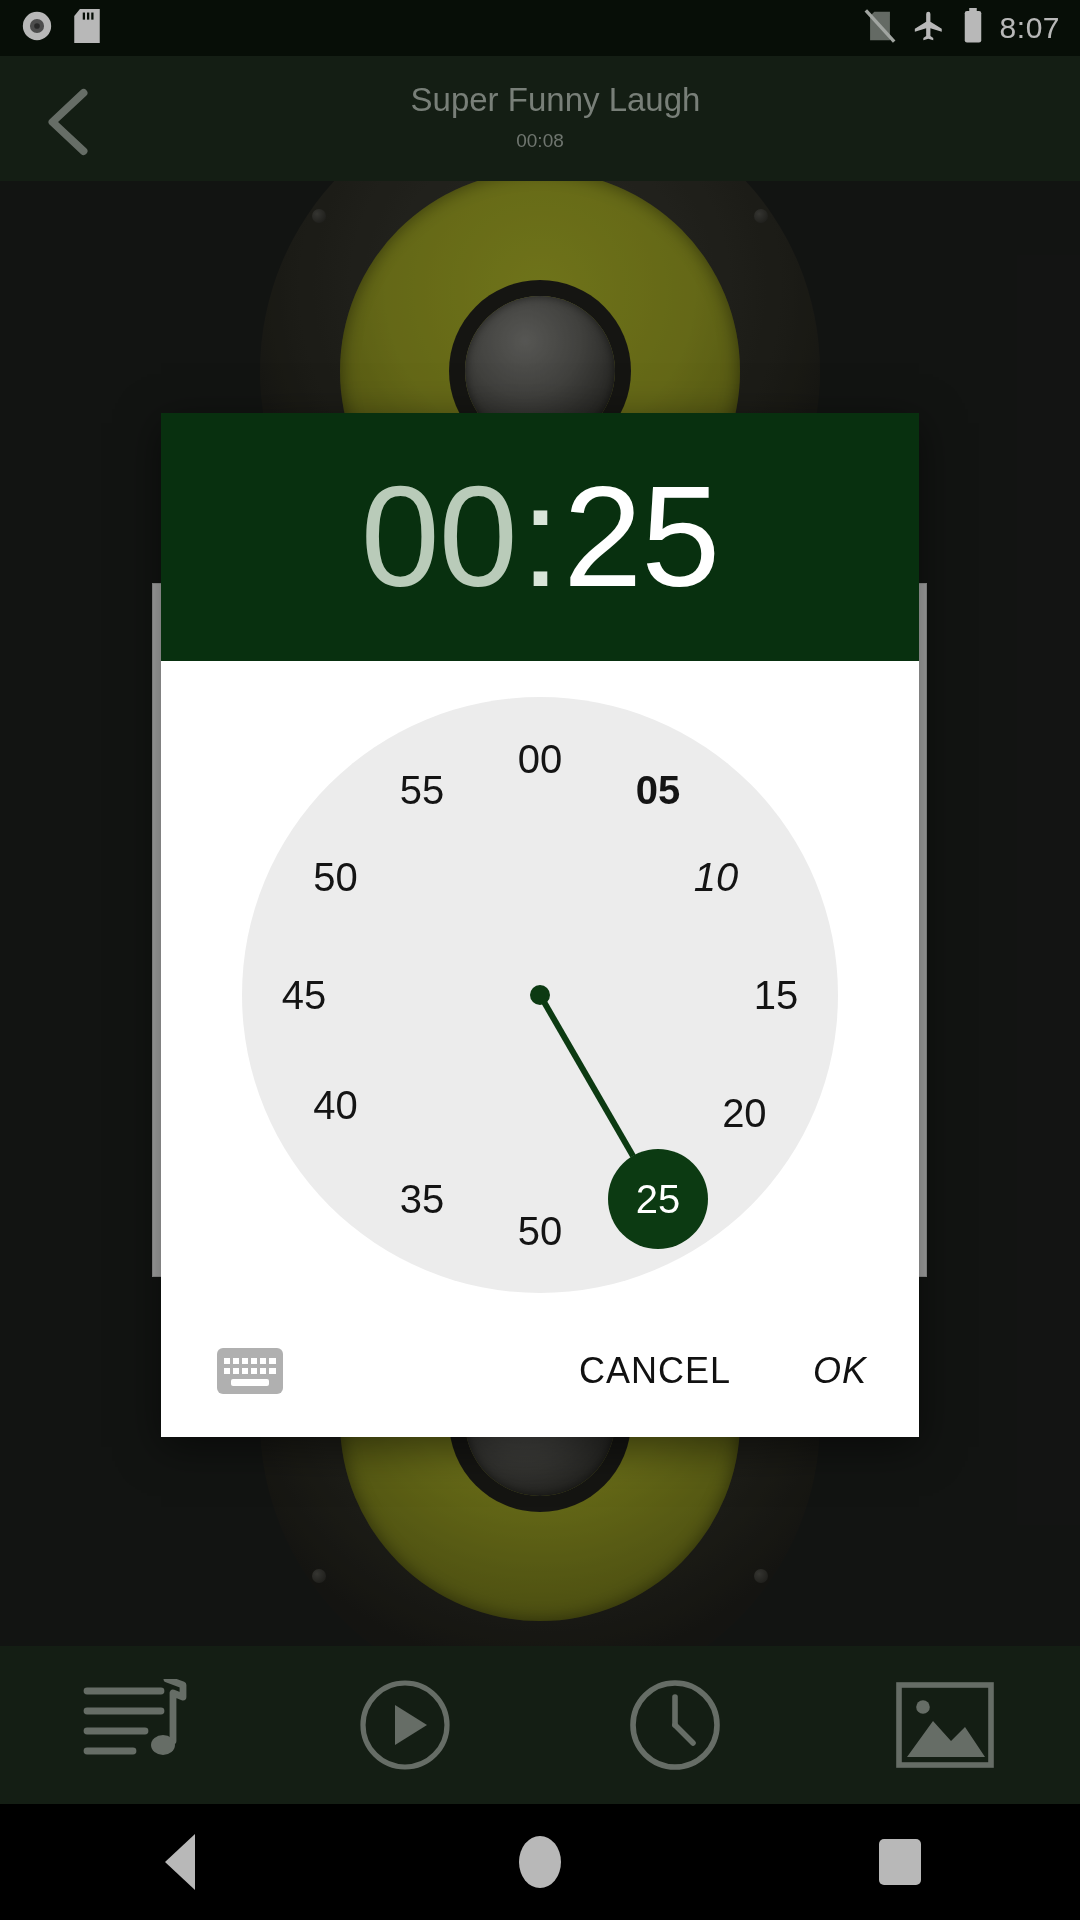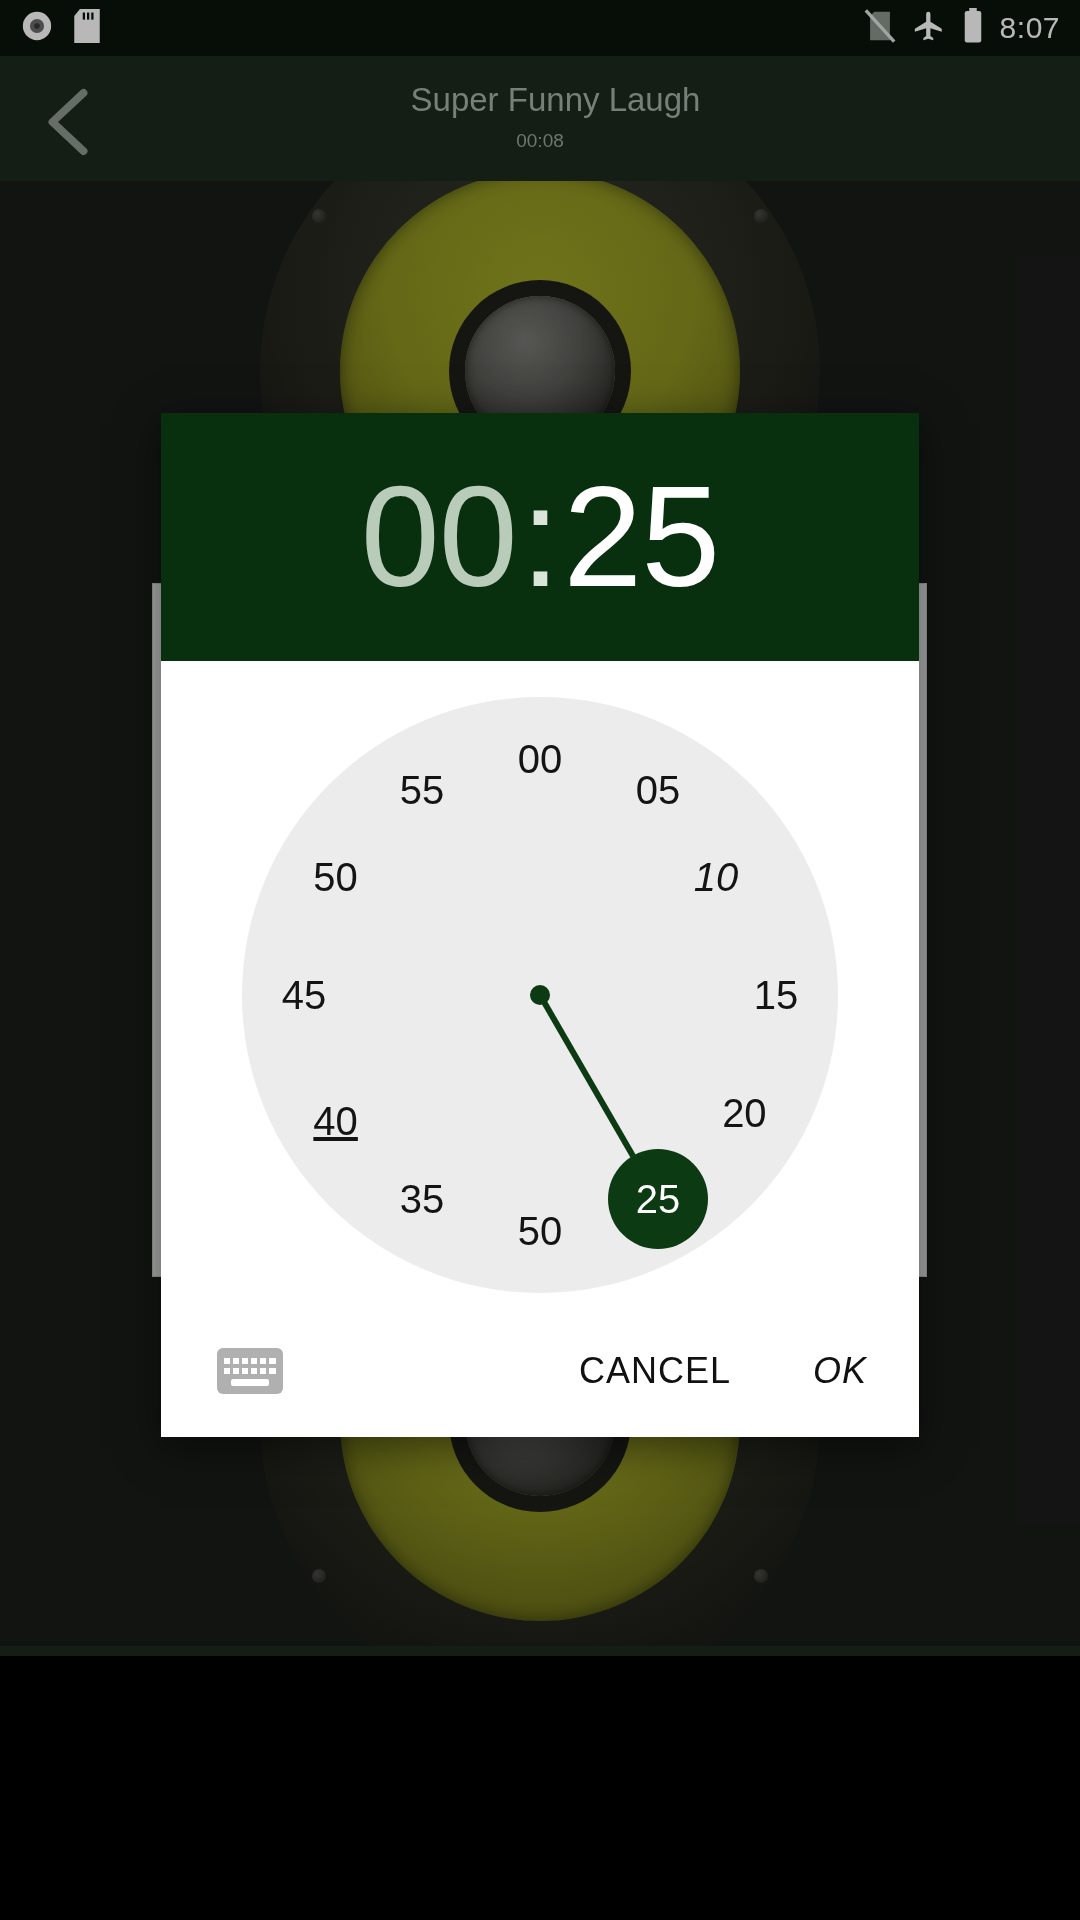--- a/index.html
+++ b/index.html
@@ -4,21 +4,21 @@
 <style>
   * { margin:0; padding:0; box-sizing:border-box; }
   html,body{
     width:1080px; height:1920px;
     background:#000;
     font-family:"Liberation Sans", sans-serif;
     overflow:hidden;
   }
   #screen{
     position:relative;
-    width:1080px; height:1656px;
+    width:1080px; height:1920px;
     background:#151715;
     overflow:hidden;
   }
 
   
   #statusbar{
     position:absolute; left:0; top:0; width:1080px; height:56px;
     background:#0a140a;
     display:flex; align-items:center;
     padding:0 20px;
@@ -317,28 +317,28 @@
     <div id="dlg-body">
 
       <div id="dial">
         <div id="dial-face"></div>
         <svg id="hand" viewBox="0 0 596 596">
           <line x1="298" y1="298" x2="391.0" y2="459.1" stroke="#0c3a12" stroke-width="6"></line>
           <circle cx="298" cy="298" r="10" fill="#0c3a12"></circle>
         </svg>
         <div id="tick-host">
             <div class="tick" style="left: 298px; top: 62px;">00</div>
-            <div class="tick" style="left: 416px; top: 93.618px;">05</div>
+            <div class="tick" style="left: 416px; top: 93.618px; font-weight: bold;">05</div>
             <div class="tick" style="left: 474px; top: 180px; font-style: italic;">10</div>
             <div class="tick" style="left: 534px; top: 298px;">15</div>
             <div class="tick" style="left: 502.382px; top: 416px;">20</div>
             <div class="tick sel" style="left: 416px; top: 502.382px;">25</div>
             <div class="tick" style="left: 298px; top: 534px;">50</div>
             <div class="tick" style="left: 180px; top: 502.382px;">35</div>
-            <div class="tick" style="left: 93.618px; top: 424px; text-decoration: underline;">40</div>
+            <div class="tick" style="left: 93.618px; top: 408px;">40</div>
             <div class="tick" style="left: 62px; top: 298px;">45</div>
             <div class="tick" style="left: 93.618px; top: 180px;">50</div>
             <div class="tick" style="left: 180px; top: 93.618px;">55</div>
           </div>
       </div>
 
       <div id="dlg-footer">
         <div id="kb-btn">
           <svg width="66" height="46" viewBox="0 0 33 23">
             <rect x="0" y="0" width="33" height="23" rx="3" fill="#b0b0b0"></rect>

